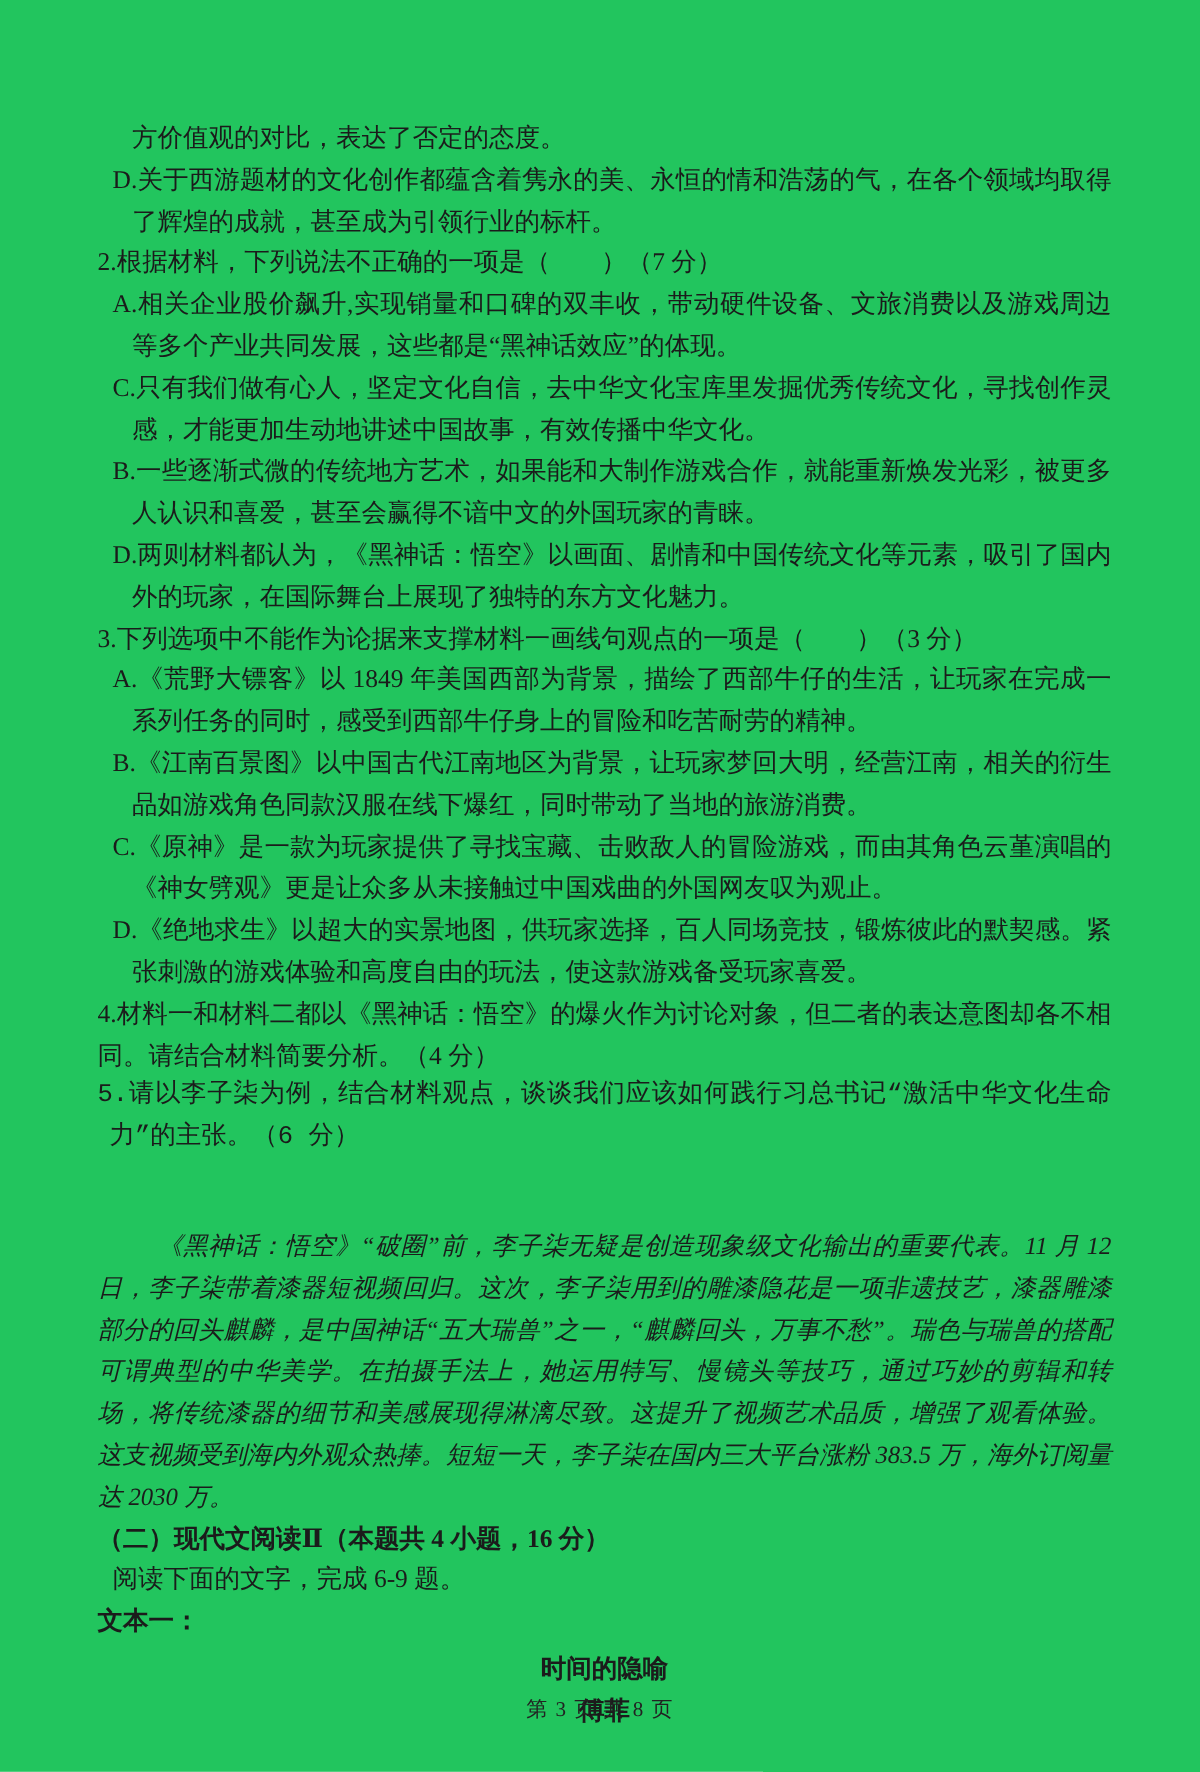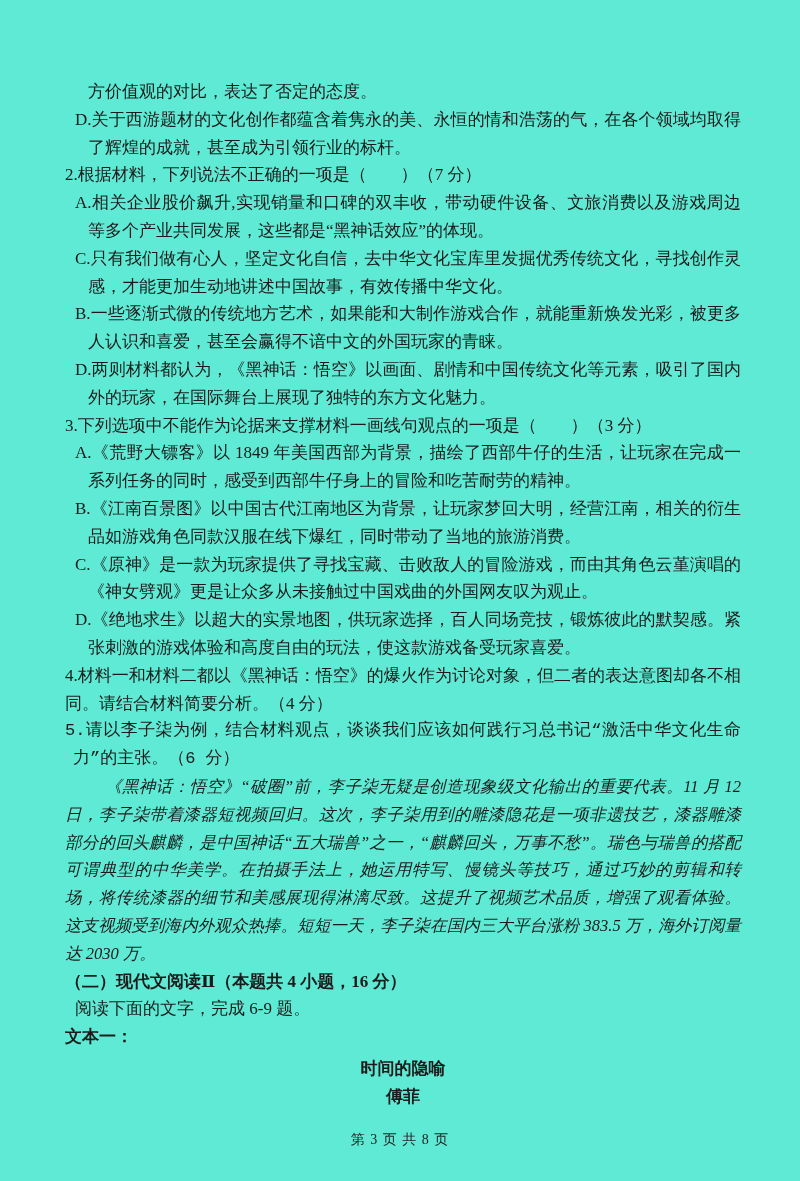--- a/index.html
+++ b/index.html
@@ -1,20 +1,20 @@
 <!DOCTYPE html>
 <html><head>
 <meta charset="utf-8">
 <style>
   html,body{margin:0;padding:0;}
   body{background:#e8e8e8;}
   .page{
     position:relative;
     width:800px;height:1181px;
-    background:#5eead4;
+    background:#22c55e;
     color:#1b1b1b;
     font-family:"Liberation Serif","DejaVu Serif",serif;
     overflow:hidden;
   }
   .content{
     position:absolute;
     left:65px;top:78px;
     width:676px;
     font-size:17px;
     line-height:27.8px;
@@ -28,20 +28,21 @@
   .opt{padding-left:23px;text-indent:-13px;}
   
   .q{padding-left:0;}
   
   .q5{padding-left:8px;text-indent:-8px;font-family:Liberation Mono, monospace;}
   
   .kai{
     font-style:italic;
     font-size:16.5px;
     text-indent:40px;
+    margin-top:44px;
   }
   .bold{font-weight:bold;}
   .ind1{padding-left:10px;}
   .center{text-align:center;text-indent:0;padding-left:0;}
   .title-gap{margin-top:4px;}
   .footer{
     position:absolute;
     left:0;right:0;top:1131px;
     text-align:center;
     font-size:14px;

